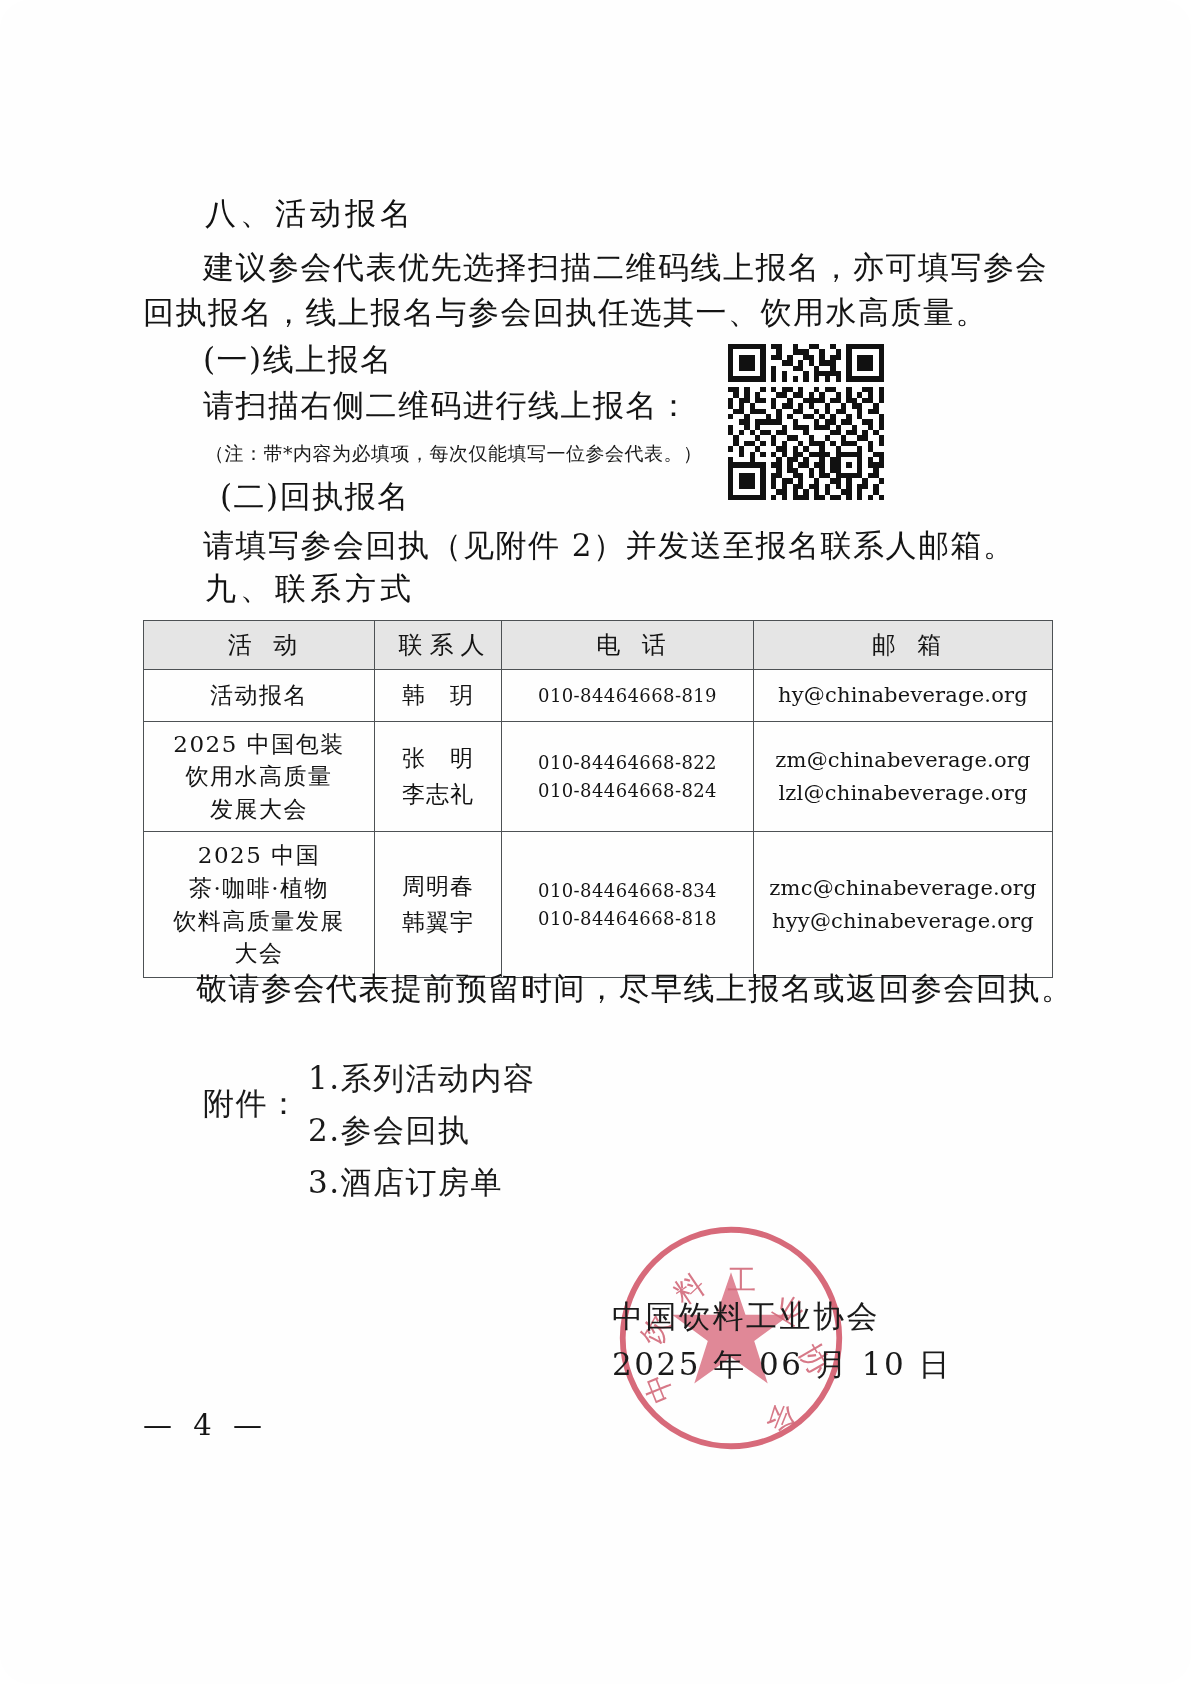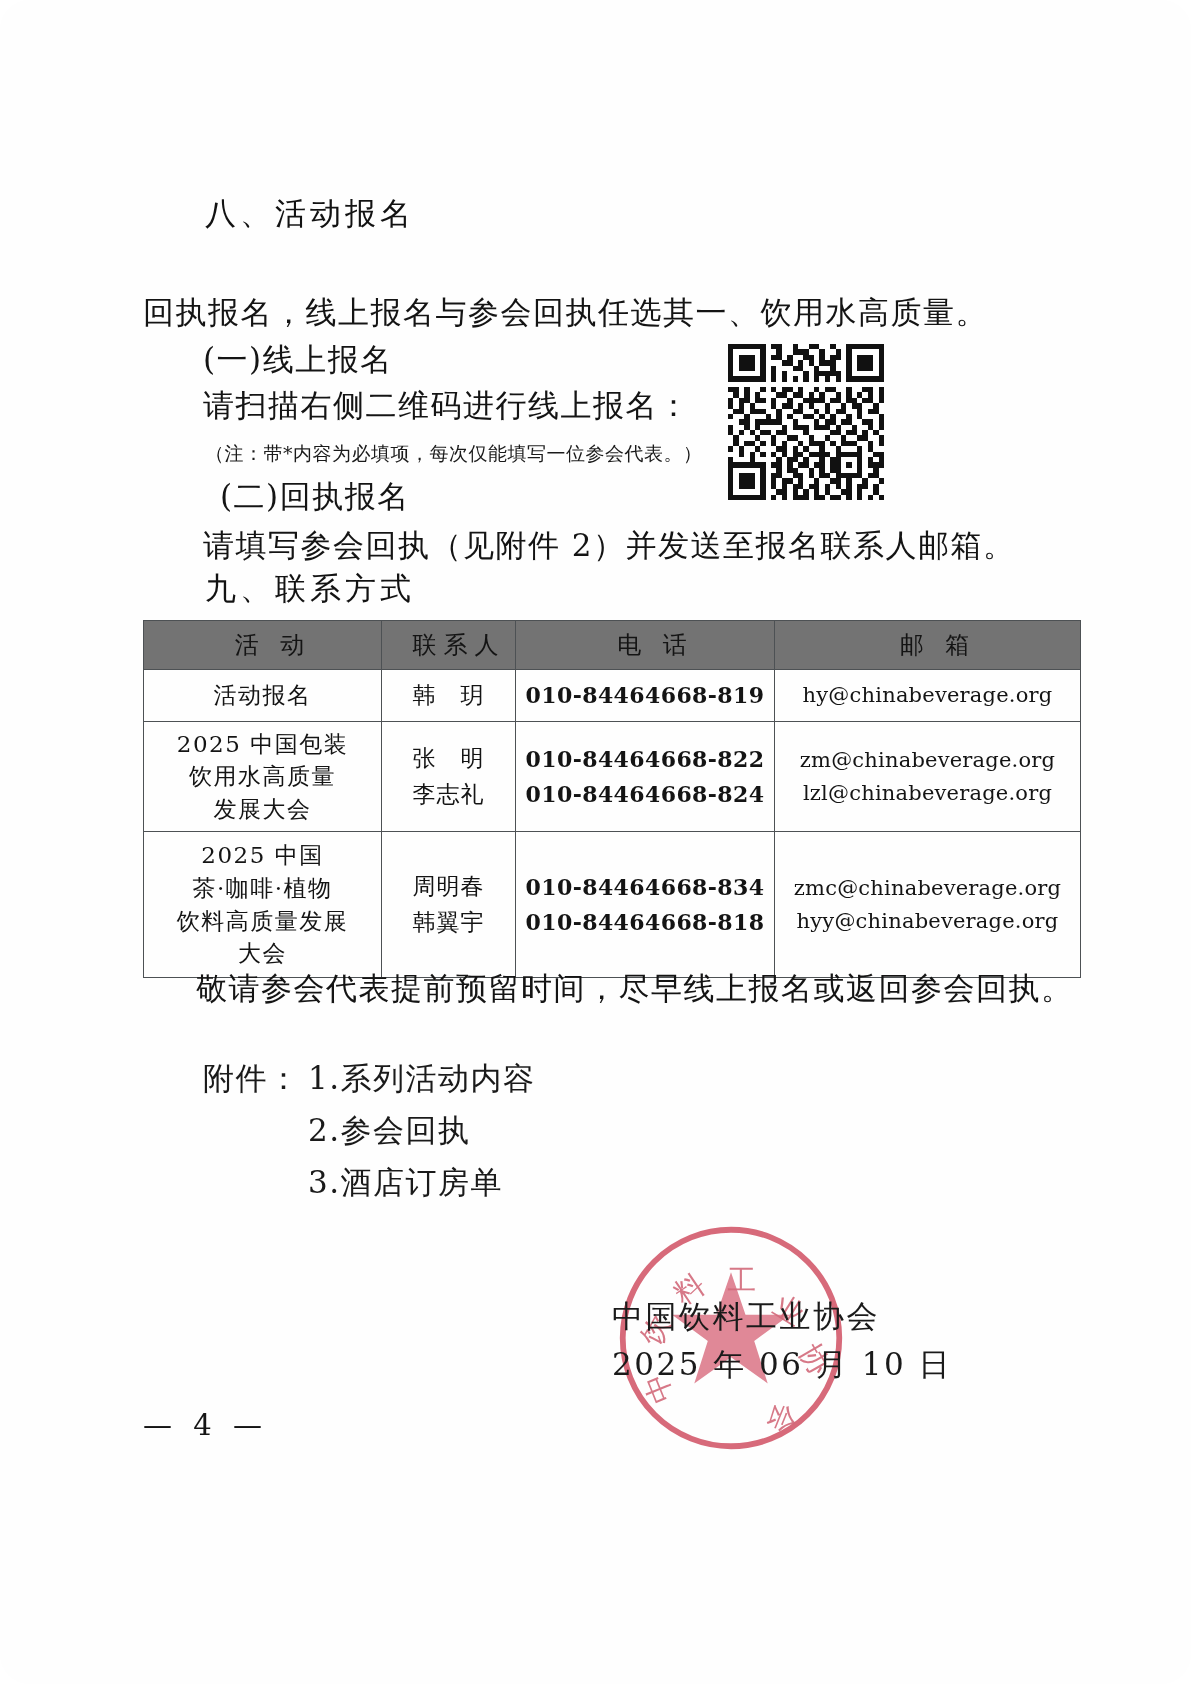--- a/index.html
+++ b/index.html
@@ -69,50 +69,49 @@
   }
   .contact-table td, .contact-table th {
     border: 1.6px solid #4d5154;
     text-align: center;
     vertical-align: middle;
     font-family: "DejaVu Serif", "Liberation Serif", serif;
     color: #141414;
     padding: 4px 2px;
   }
   .contact-table thead th {
-    background: #737373;
+    background: #e5e5e5;
     font-weight: normal;
     font-size: 24px;
     letter-spacing: 7px;
     height: 40px;
-    padding-left: 23px;
+    padding-left: 16px;
   }
   .col-activity { width: 212px; }
   .col-person   { width: 108px; }
   .col-phone    { width: 233px; }
   .col-email    { width: 280px; }
 
   .cell-activity {
     font-size: 23px;
     letter-spacing: 1.5px;
     line-height: 1.42;
   }
   .cell-activity .ln { display:block; white-space:nowrap; }
   .cell-person {
     font-size: 23px;
     letter-spacing: 1px;
     line-height: 1.55;
   }
   .cell-person .ln { display:block; white-space:nowrap; }
   .cell-mono {
     font-family: "DejaVu Serif", "Liberation Serif", serif;
-    font-size: 22px;
+    font-size: 18px;
     letter-spacing: 0.4px;
     line-height: 1.55;
-    font-weight: bold;
   }
   .cell-mono .ln { display:block; white-space:nowrap; }
   .cell-email {
     font-family: "DejaVu Serif", "Liberation Serif", serif;
     font-size: 21px;
     letter-spacing: 0.2px;
     line-height: 1.55;
   }
   .cell-email .ln { display:block; white-space:nowrap; }
 
@@ -167,20 +166,21 @@
     white-space: nowrap;
   }
 </style>
 </head>
 <body>
 
 <div class="page">
 
   <div class="heading" style="left:205px; top:193px;">八、活动报名</div>
 
+  <div class="body-line" style="left:203px; top:252px;">建议参会代表优先选择扫描二维码线上报名，亦可填写参会</div>
 
   <div class="body-line" style="left:143px; top:297px;">回执报名，线上报名与参会回执任选其一、饮用水高质量。</div>
 
   <div class="body-line" style="left:203px; top:344px;">(一)线上报名</div>
 
   <div class="body-line" style="left:203px; top:390px;">请扫描右侧二维码进行线上报名：</div>
 
   <div class="small-note" style="left:205px; top:441px;">（注：带*内容为必填项，每次仅能填写一位参会代表。）</div>
 
   <div class="body-line" style="left:220px; top:481px;">(二)回执报名</div>
@@ -490,21 +490,21 @@
         <td class="cell-email">
           <span class="ln">zmc@chinabeverage.org</span>
           <span class="ln">hyy@chinabeverage.org</span>
         </td>
       </tr>
     </tbody>
   </table>
 
   <div class="body-line" style="left:196px; top:973px;">敬请参会代表提前预留时间，尽早线上报名或返回参会回执。</div>
 
-  <div class="attach-label" style="left:203px; top:1058px;">附件：</div>
+  <div class="attach-label" style="left:203px; top:1083px;">附件：</div>
   <div class="attach-item" style="left:308px; top:1058px;">1.系列活动内容</div>
   <div class="attach-item" style="left:308px; top:1110px;">2.参会回执</div>
   <div class="attach-item" style="left:308px; top:1162px;">3.酒店订房单</div>
 
   <div class="seal">
     <svg viewBox="0 0 240 240" aria-hidden="true">
       <circle cx="120" cy="120" r="112" fill="none" stroke="#cf4a5e" stroke-width="6"></circle>
       <path d="M120 52 L135 96 L181 96 L144 123 L158 167 L120 140 L82 167 L96 123 L59 96 L105 96 Z" fill="#d2556a" opacity="0.85"></path>
       <g fill="#c94a5e" font-family="DejaVu Serif, serif" font-size="30" opacity="0.9">
         <text x="70" y="86" transform="rotate(-34 70 86)">料</text>

